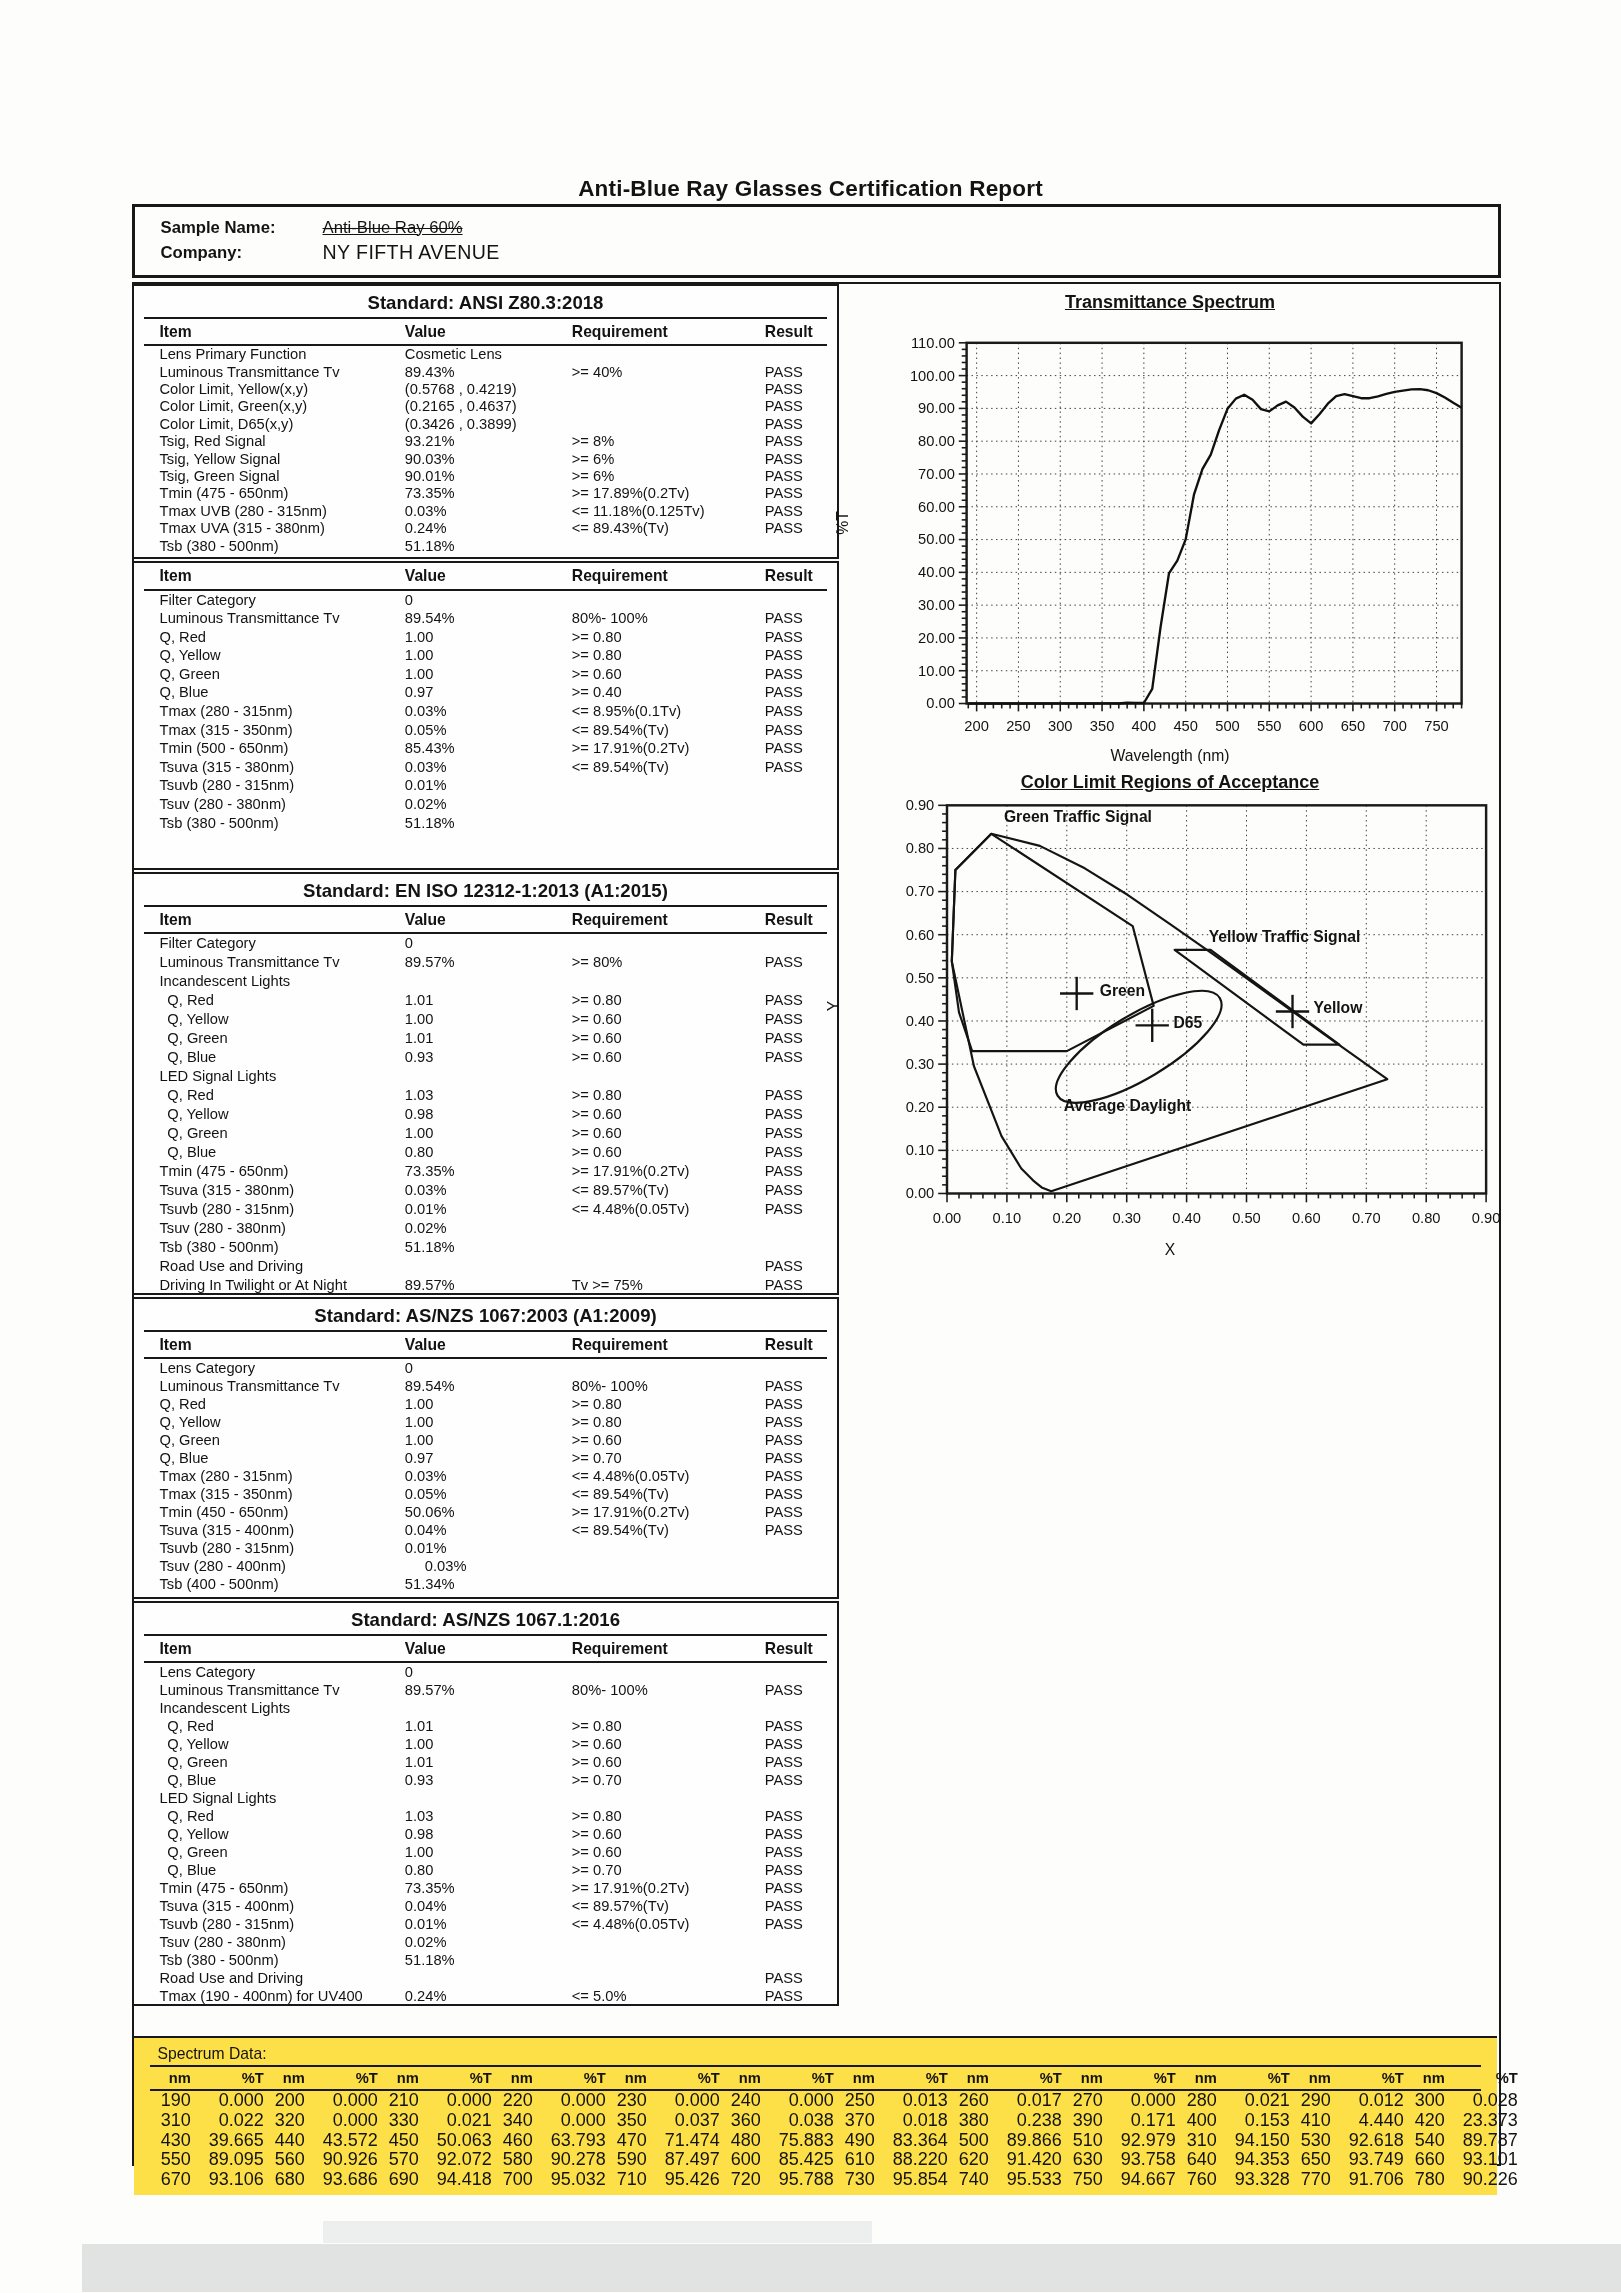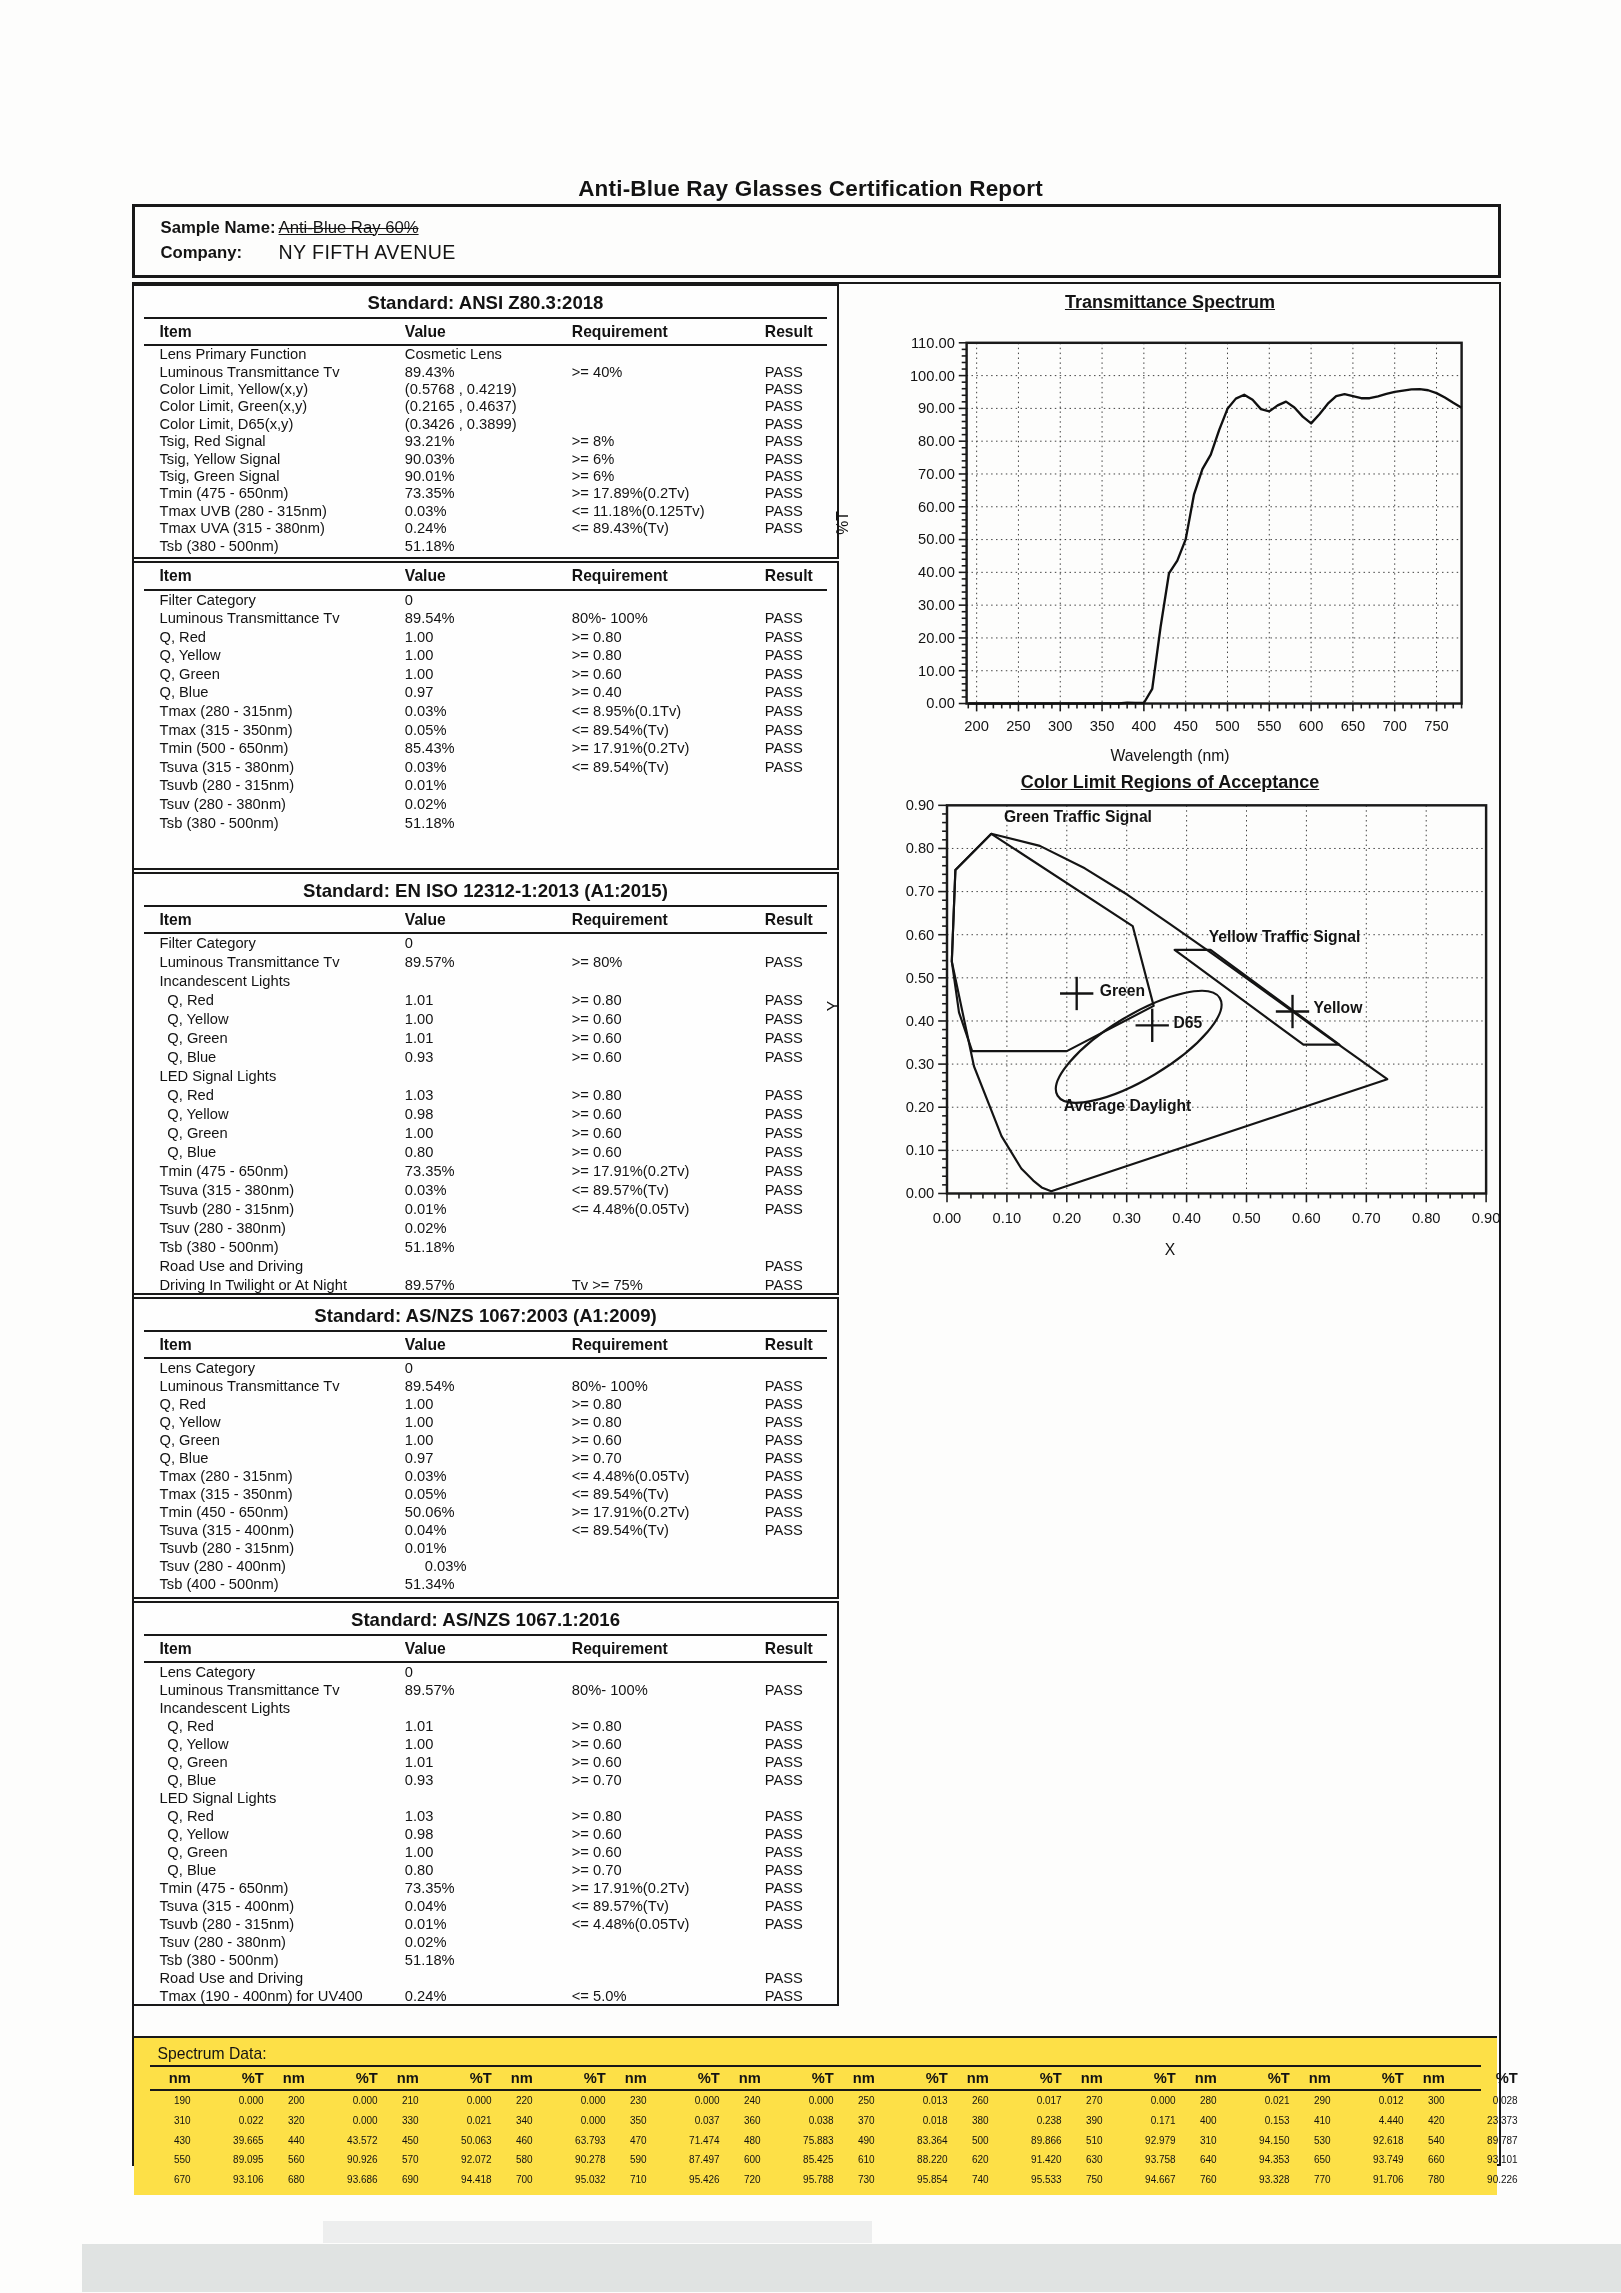--- a/index.html
+++ b/index.html
@@ -1,20 +1,20 @@
 <!DOCTYPE html>
 <html><head>
 <meta charset="utf-8">
 <style>
   html,body{margin:0;padding:0;background:#e8e8e8;}
   .page{position:relative;width:1621px;height:2294px;background:#fdfdfc;font-family:"Liberation Sans","DejaVu Sans",sans-serif;color:#131313;overflow:hidden;}
   .doc-title{position:absolute;top:176px;left:0;width:100%;text-align:center;font-size:22.5px;font-weight:bold;letter-spacing:0.2px;}
   
   .sample-box{position:absolute;left:132px;top:204px;width:1369px;height:74px;border:3.9px solid #181818;box-sizing:border-box;padding:7.8px 0 0 25.5px;}
-  .sample-row{display:flex;height:25.5px;line-height:25.5px;}
+  .sample-row{display:flex;height:25.5px;line-height:25.5px;gap:44px;}
   .sample-label{width:118px;font-weight:bold;font-size:16.7px;}
   .sample-value{font-size:16.7px;}
   .sample-value.struck{text-decoration:underline line-through;text-decoration-thickness:1px;}
   .sample-value.company{font-size:19.6px;letter-spacing:0.4px;}
   
   .main-box{position:absolute;left:132px;top:282px;width:1369px;height:1884px;border:2.9px solid #181818;box-sizing:border-box;}
   .left-col{position:absolute;left:0;top:0;width:705px;height:1722px;}
   .std-section{box-sizing:border-box;border:2.9px solid #181818;border-left:none;margin-bottom:2px;background:#fefefe;overflow:hidden;}
   .std-title{text-align:center;font-size:18.6px;font-weight:bold;padding:5.9px 0 2.9px 0;margin:0 9.8px;border-bottom:2px solid #181818;}
   .std-row{display:grid;grid-template-columns:261px 167px 193px auto;margin:0 9.8px;font-size:14.7px;}
@@ -34,21 +34,21 @@
   .shape{fill:none;stroke:#141414;stroke-width:2.2;stroke-linejoin:round;}
   .tlab{font-family:"Liberation Sans",sans-serif;font-size:15px;fill:#131313;}
   .clab{font-family:"Liberation Sans",sans-serif;font-size:16px;font-weight:bold;fill:#131313;}
   .marker{stroke:#131313;stroke-width:2.4;}
   .axis-label{position:absolute;font-size:15.7px;}
   .ylab{transform:rotate(-90deg);transform-origin:center;}
   
   .spectrum-section{position:absolute;left:0;top:1724px;width:1363px;height:157px;border-top:2.9px solid #181818;background:#fde047;margin-top:28px;}
   .spectrum-label{font-size:15.7px;padding:6.9px 0 2px 23.5px;}
   .spec-table{margin:0 15.7px;border-top:2px solid #181818;}
-  .spec-row{display:grid;grid-template-columns:repeat(12,41px 73px);height:19.6px;line-height:19.6px;font-size:10px;}
+  .spec-row{display:grid;grid-template-columns:repeat(12,41px 73px);height:19.6px;line-height:19.6px;font-size:18px;}
   .spec-row > span{text-align:right;white-space:nowrap;}
   .spec-row.head{font-weight:bold;border-bottom:2px solid #181818;height:22.5px;line-height:22.5px;font-size:14.7px;}
   .scan-band{position:absolute;left:82px;top:2244px;width:1539px;height:48px;background:#d6d9d9;opacity:.75;}
   .scan-band2{position:absolute;left:323px;top:2221px;width:549px;height:21.6px;background:#e2e5e5;opacity:.6;}
 </style>
 </head>
 <body>
 
 <div class="page">
   <div class="doc-title">Anti-Blue Ray Glasses Certification Report</div>

